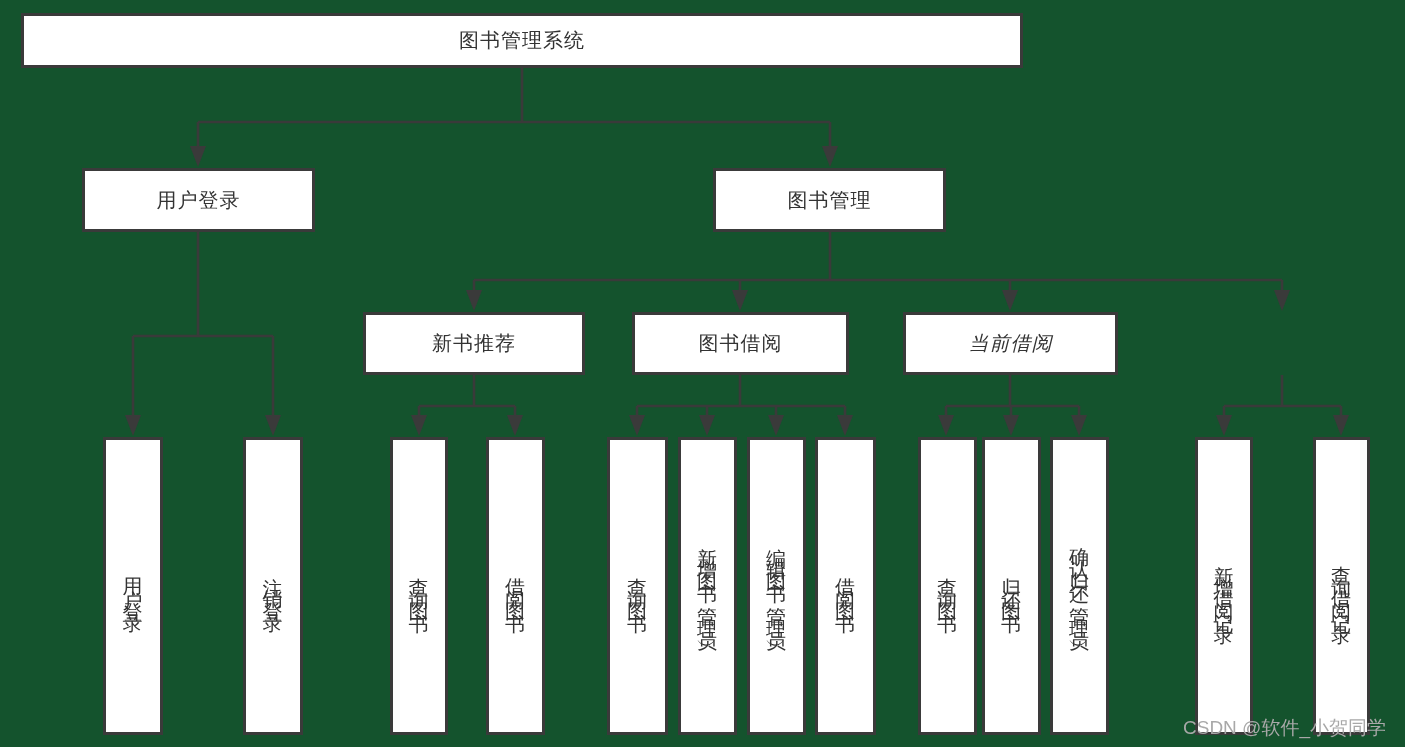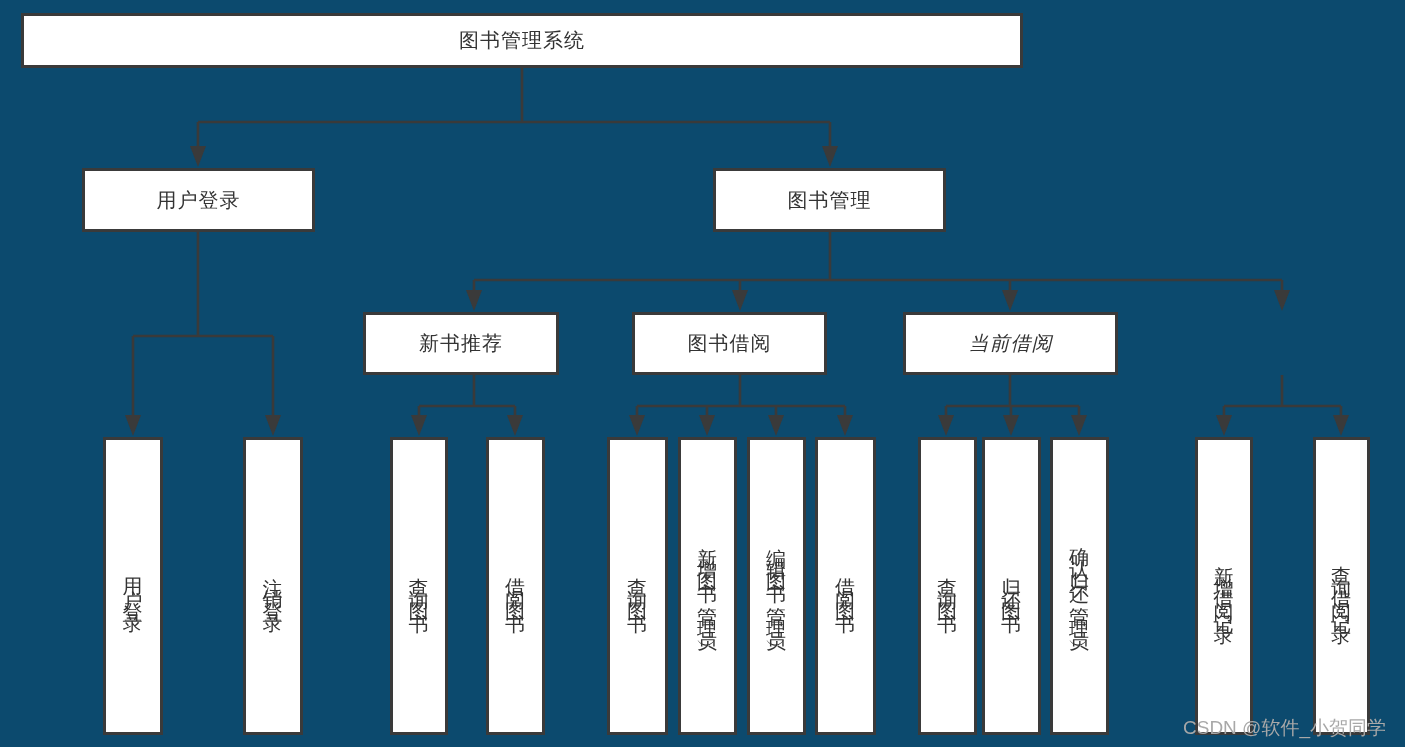--- a/index.html
+++ b/index.html
@@ -3,21 +3,21 @@
 <meta charset="utf-8">
 <style>
   html, body {
     margin: 0; padding: 0;
     background: #ffffff;
     font-family: "Liberation Sans", sans-serif;
   }
   #stage {
     position: relative;
     width: 1405px; height: 747px;
-    background: #0c4a6e;
+    background: #14532d;
     overflow: hidden;
   }
   #connectors {
     position: absolute; left: 0; top: 0;
     width: 1405px; height: 747px;
   }
   .node {
     position: absolute;
     box-sizing: border-box;
     background: #ffffff;
@@ -34,22 +34,22 @@
     writing-mode: vertical-rl;
     text-orientation: mixed;
     letter-spacing: 12px;
     font-size: 20px;
     line-height: 1;
   }
   
   #n-root            { left: 21px;   top: 13px;  width: 1002px; height: 55px; }
   #n-user-login      { left: 82px;   top: 168px; width: 233px;  height: 64px; }
   #n-book-mgmt       { left: 713px;  top: 168px; width: 233px;  height: 64px; }
-  #n-new-books       { left: 363px;  top: 312px; width: 196px;  height: 63px; }
-  #n-book-borrow     { left: 632px;  top: 312px; width: 195px;  height: 63px; }
+  #n-new-books       { left: 363px;  top: 312px; width: 222px;  height: 63px; }
+  #n-book-borrow     { left: 632px;  top: 312px; width: 217px;  height: 63px; }
   #n-current-borrow  { left: 903px;  top: 312px; width: 215px;  height: 63px; font-style: italic; }
   #n-borrow-records  { left: 1175px; top: 312px; width: 215px;  height: 63px; }
   
   .leaf { top: 437px; height: 298px; }
   #lf-user-login     { left: 103px;  width: 60px; }
   #lf-logout         { left: 243px;  width: 60px; }
   #lf-query-new      { left: 390px;  width: 58px; }
   #lf-borrow-new     { left: 486px;  width: 59px; }
   #lf-query-bb       { left: 607px;  width: 61px; }
   #lf-add-book       { left: 678px;  width: 59px; }

